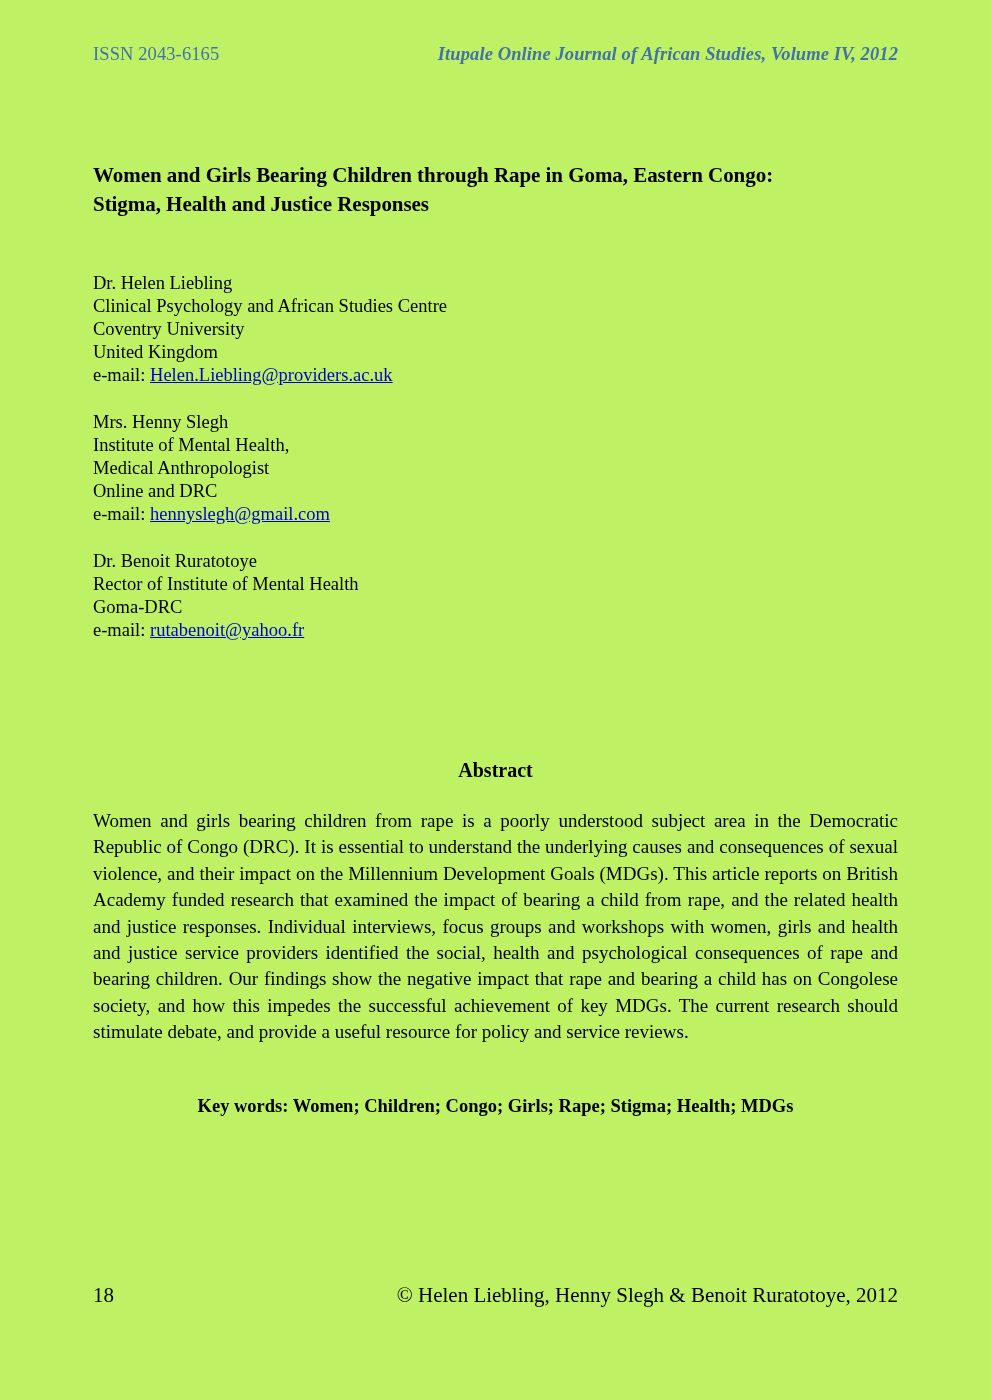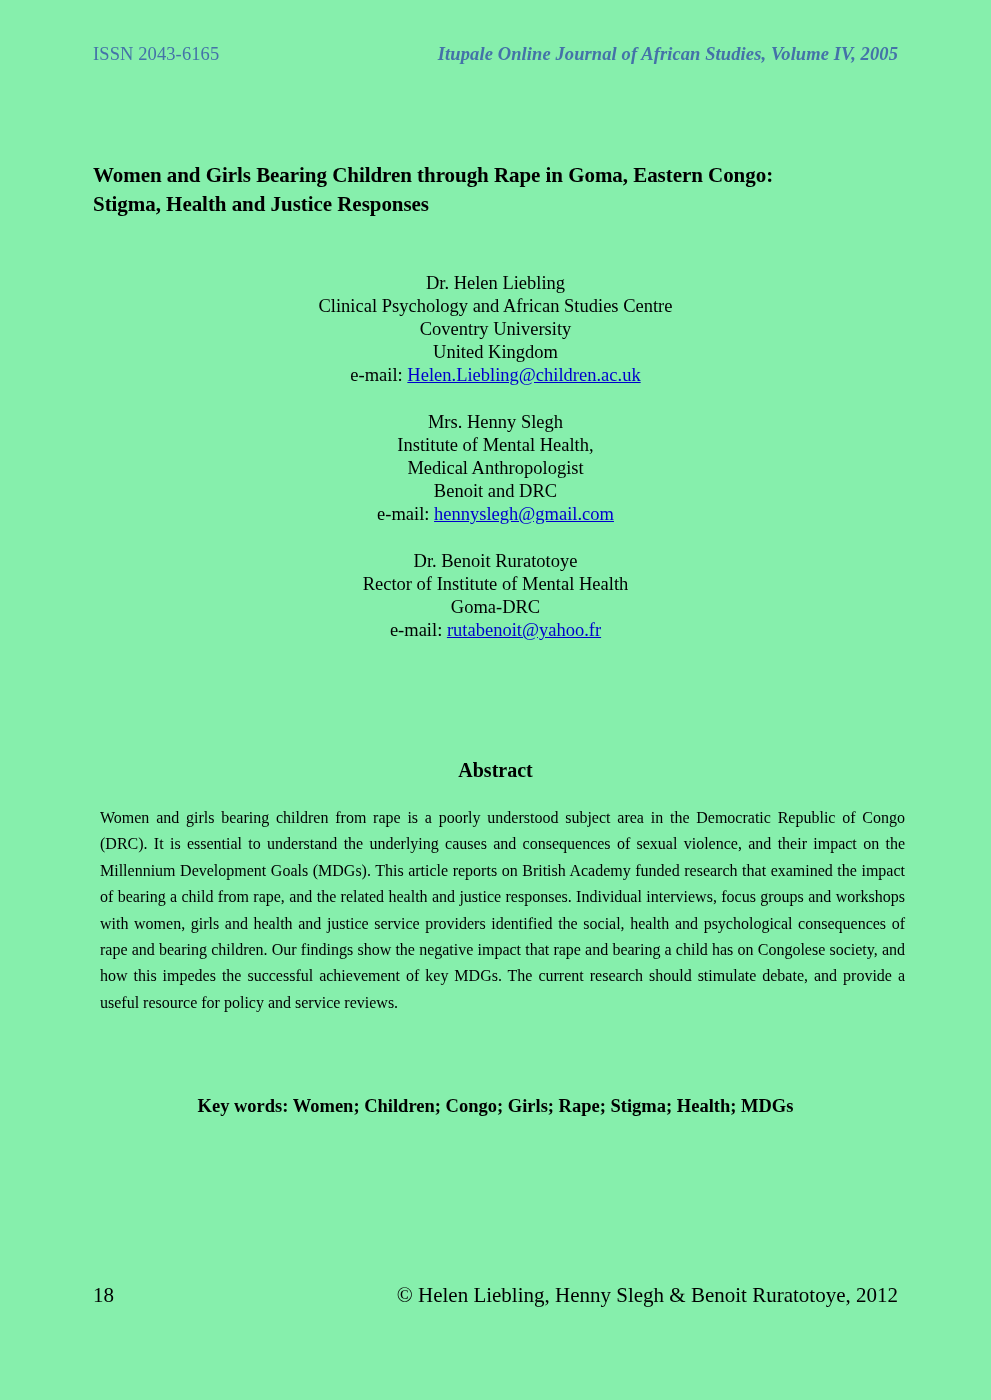--- a/index.html
+++ b/index.html
@@ -11,21 +11,21 @@
   body {
     font-family: "Liberation Serif", "DejaVu Serif", serif;
     color: #000000;
     -webkit-font-smoothing: antialiased;
   }
   .page {
     position: relative;
     width: 991px;
     height: 1400px;
     margin: 0 auto;
-    background: #86efac;
+    background: #bef264;
     overflow: hidden;
   }
 
   
   .running-head {
     position: absolute;
     left: 93px;
     top: 44px;
     width: 805px;
     height: 26px;
@@ -63,21 +63,21 @@
   .article-title .tl {
     display: block;
   }
 
   
   .authors {
     position: absolute;
     left: 93px;
     top: 272px;
     width: 805px;
-    text-align: center;
+    text-align: left;
     font-size: 18.5px;
     line-height: 23px;
   }
   .author-block {
     margin: 0 0 24px 0;
   }
   .author-block:last-child {
     margin-bottom: 12px;
   }
   .author-block .ln {
@@ -94,24 +94,24 @@
     position: absolute;
     left: 93px;
     top: 742px;
     width: 805px;
     text-align: center;
     font-size: 20px;
     font-weight: bold;
   }
   .abstract-body {
     position: absolute;
-    left: 100px;
+    left: 93px;
     top: 789px;
     width: 805px;
-    font-size: 16px;
+    font-size: 19px;
     line-height: 26.4px;
     text-align: justify;
     text-justify: inter-word;
     hyphens: none;
   }
   .keywords {
     position: absolute;
     left: 93px;
     top: 1074px;
     width: 805px;
@@ -142,43 +142,43 @@
     white-space: nowrap;
   }
 </style>
 </head>
 <body>
 
 <div class="page">
 
   <div class="running-head">
     <span class="issn">ISSN 2043-6165</span>
-    <span class="journal-title">Itupale Online Journal of African Studies, Volume IV, 2005</span>
+    <span class="journal-title">Itupale Online Journal of African Studies, Volume IV, 2012</span>
   </div>
 
   <h1 class="article-title">
     <span class="tl">Women and Girls Bearing Children through Rape in Goma, Eastern Congo:</span>
     <span class="tl">Stigma, Health and Justice Responses</span>
   </h1>
 
   <div class="authors">
 
     <div class="author-block">
       <span class="ln">Dr. Helen Liebling</span>
       <span class="ln">Clinical Psychology and African Studies Centre</span>
       <span class="ln">Coventry University</span>
       <span class="ln">United Kingdom</span>
-      <span class="ln"><span>e-mail: </span><a class="email-link" href="#">Helen.Liebling@children.ac.uk</a></span>
+      <span class="ln"><span>e-mail: </span><a class="email-link" href="#">Helen.Liebling@providers.ac.uk</a></span>
     </div>
 
     <div class="author-block">
       <span class="ln">Mrs. Henny Slegh</span>
       <span class="ln">Institute of Mental Health,</span>
       <span class="ln">Medical Anthropologist</span>
-      <span class="ln">Benoit and DRC</span>
+      <span class="ln">Online and DRC</span>
       <span class="ln"><span>e-mail: </span><a class="email-link" href="#">hennyslegh@gmail.com</a></span>
     </div>
 
     <div class="author-block">
       <span class="ln">Dr. Benoit Ruratotoye</span>
       <span class="ln">Rector of Institute of Mental Health</span>
       <span class="ln">Goma-DRC</span>
       <span class="ln"><span>e-mail: </span><a class="email-link" href="#">rutabenoit@yahoo.fr</a></span>
     </div>
 

